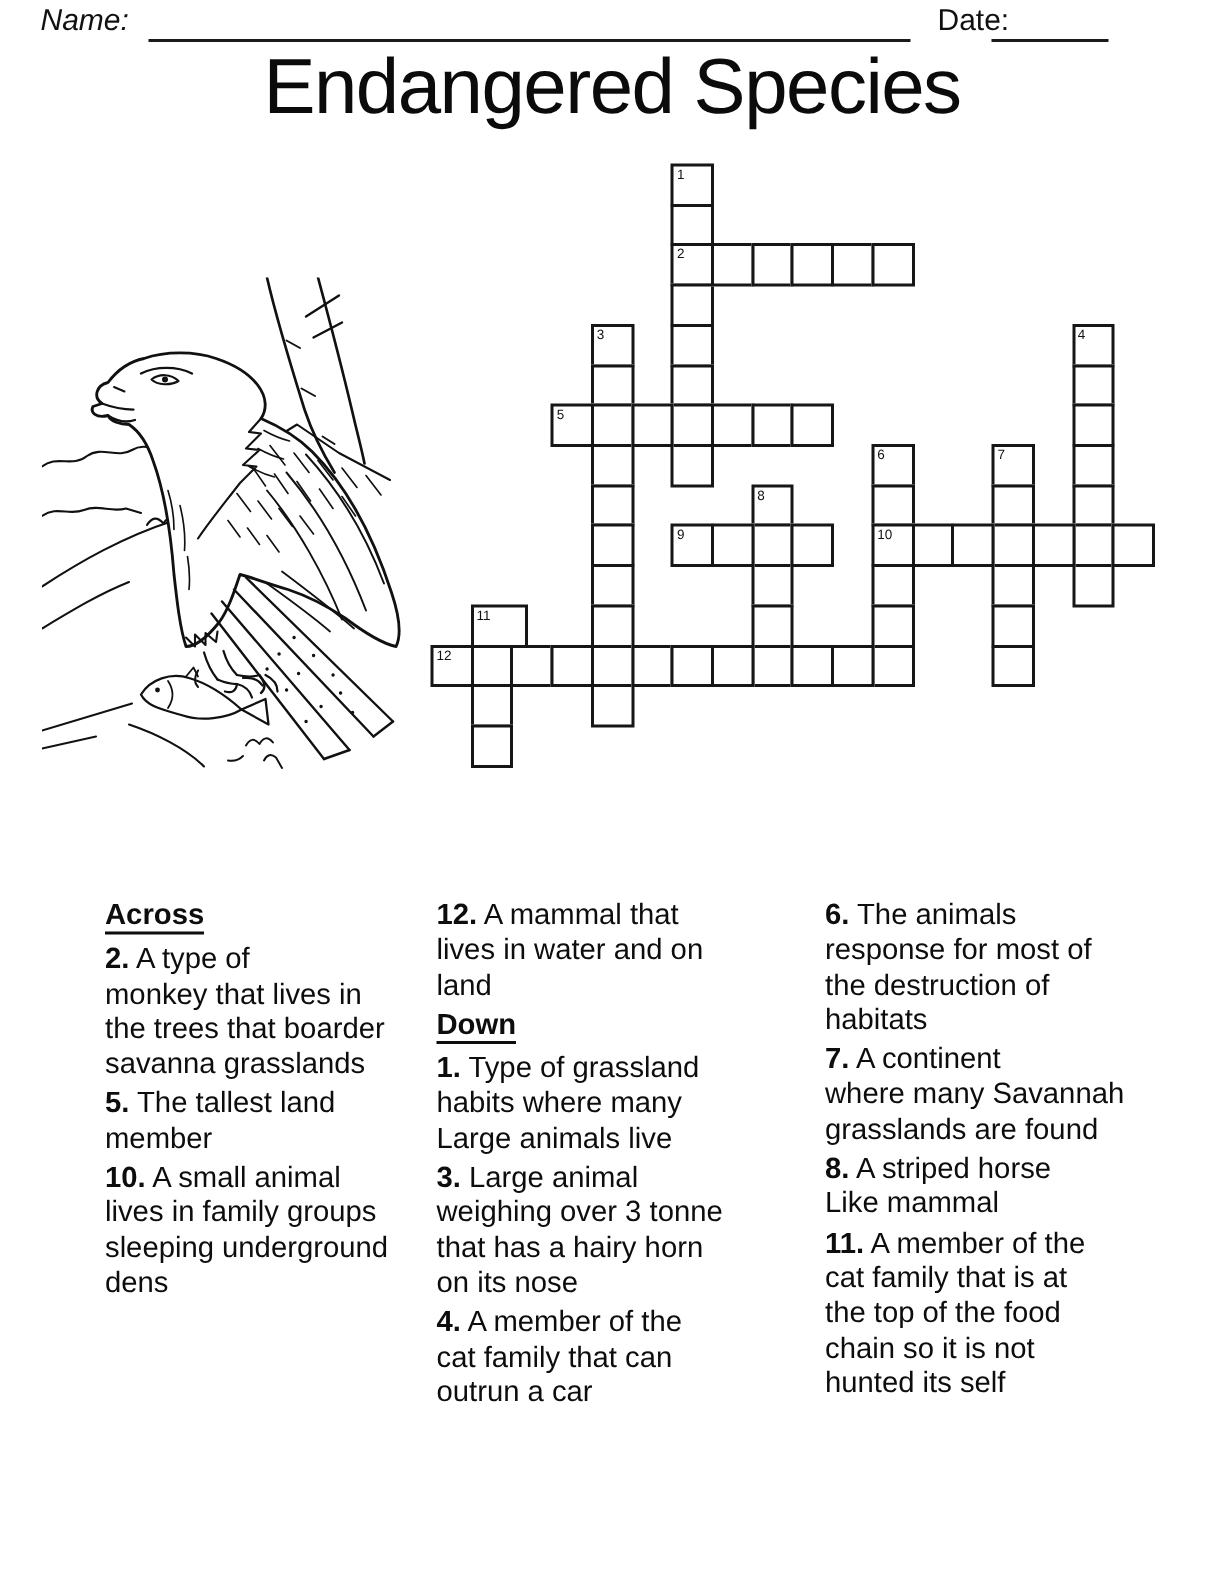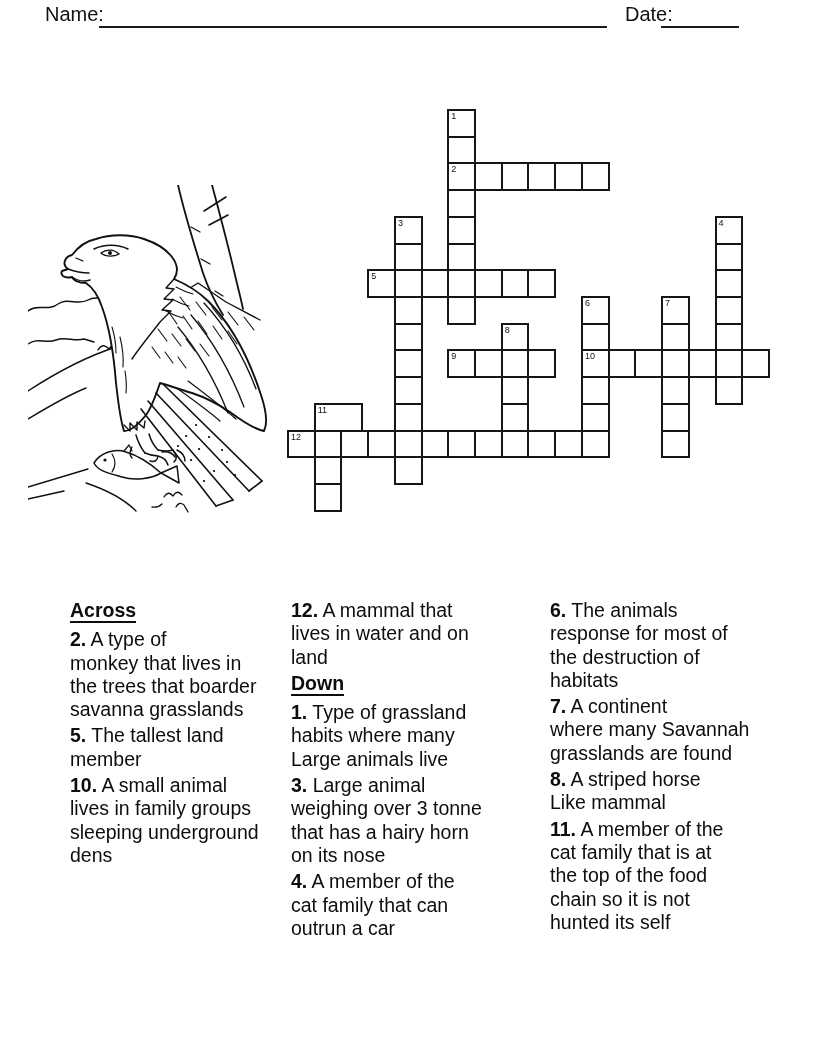--- a/index.html
+++ b/index.html
@@ -1,21 +1,21 @@
 <!DOCTYPE html>
 <html><head>
 <meta charset="utf-8">
 <style>
   html,body{margin:0;padding:0;background:#fff;}
   .page{position:relative;width:816px;height:1056px;background:#fff;overflow:hidden;
         font-family:"Liberation Sans",sans-serif;color:#000;}
 
   
   .hdr-label{position:absolute;top:3px;font-size:20px;color:#111;}
-  #name-label{left:45px;}
+  #name-label{left:27px;font-style:italic;}
   #date-label{left:625px;}
   .write-line{position:absolute;top:9px;height:17px;border-bottom:2px solid #1a1a1a;}
   #name-line{left:99px;width:508px;}
   #date-line{left:661px;width:78px;}
 
   
   .title{position:absolute;left:0;right:0;top:28px;text-align:center;
          font-size:52px;letter-spacing:-1px;font-weight:400;color:#0b0b0b;}
 
   
@@ -41,20 +41,21 @@
 </head>
 <body>
 
 <div class="page">
 
   <span class="hdr-label" id="name-label">Name:</span>
   <span class="write-line" id="name-line"></span>
   <span class="hdr-label" id="date-label">Date:</span>
   <span class="write-line" id="date-line"></span>
 
+  <div class="title">Endangered Species</div>
 
   <svg class="eagle" width="265" height="330" viewBox="0 0 265 330">
     <g stroke="#111" fill="none" stroke-linecap="round" stroke-linejoin="round">
 
       <path stroke-width="1.4" d="M0,126 C10,118 20,127 30,119 C40,112 50,121 60,115 C70,109 78,118 88,113 L104,121"></path>
       <path stroke-width="1.4" d="M0,159 C10,152 18,159 28,155 C38,151 46,157 56,154 L66,157"></path>
       <path stroke-width="1.4" d="M70,165 q5,-8 11,-1 q5,-8 11,-1 q5,-8 11,-1 q5,-8 11,-1"></path>
       <path stroke-width="1.4" d="M0,206 C26,189 54,173 88,162"></path>
       <path stroke-width="1.4" d="M0,234 C20,222 38,211 58,203"></path>
       <path stroke-width="1.4" d="M146,113 L170,98 L198,117 L232,135"></path>
@@ -194,21 +195,21 @@
       <div class="cell" style="left: 212.76px; top: 319.64px; width: 28.72px; height: 28.72px;"></div>
       <div class="cell" style="left: 159.32px; top: 239.48px; width: 28.72px; height: 28.72px;">
         <span class="cellnum">9</span>
       </div>
       <div class="cell" style="left: 186.04px; top: 239.48px; width: 28.72px; height: 28.72px;"></div>
       <div class="cell" style="left: 239.48px; top: 239.48px; width: 28.72px; height: 28.72px;"></div>
       <div class="cell" style="left: 319.64px; top: 239.48px; width: 28.72px; height: 28.72px;"></div>
       <div class="cell" style="left: 346.36px; top: 239.48px; width: 28.72px; height: 28.72px;"></div>
       <div class="cell" style="left: 399.8px; top: 239.48px; width: 28.72px; height: 28.72px;"></div>
       <div class="cell" style="left: 453.24px; top: 239.48px; width: 28.72px; height: 28.72px;"></div>
-      <div class="cell" style="left: 25.72px; top: 292.92px; width: 49px; height: 28.72px;">
+      <div class="cell" style="left: 25.72px; top: 292.92px; width: 38px; height: 28.72px;">
         <span class="cellnum">11</span>
       </div>
       <div class="cell" style="left: 25.72px; top: 319.64px; width: 28.72px; height: 28.72px;"></div>
       <div class="cell" style="left: 25.72px; top: 346.36px; width: 28.72px; height: 28.72px;"></div>
       <div class="cell" style="left: 25.72px; top: 373.08px; width: 28.72px; height: 28.72px;"></div>
       <div class="cell" style="left: -1px; top: 319.64px; width: 28.72px; height: 28.72px;">
         <span class="cellnum">12</span>
       </div>
       <div class="cell" style="left: 52.44px; top: 319.64px; width: 28.72px; height: 28.72px;"></div>
       <div class="cell" style="left: 79.16px; top: 319.64px; width: 28.72px; height: 28.72px;"></div>

